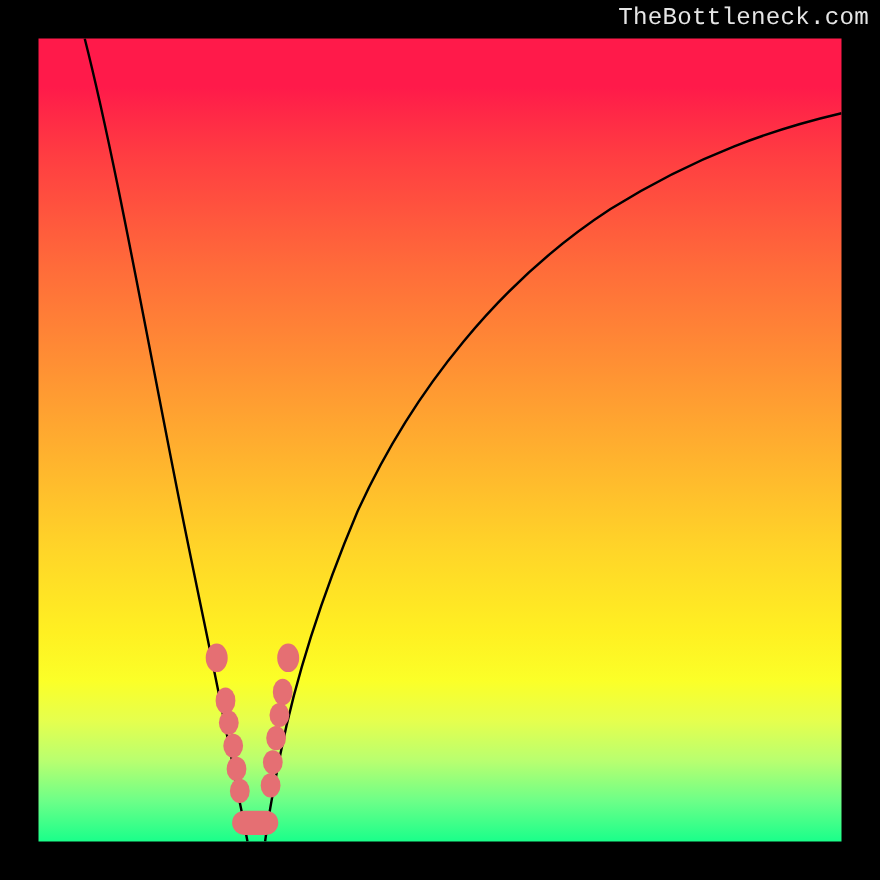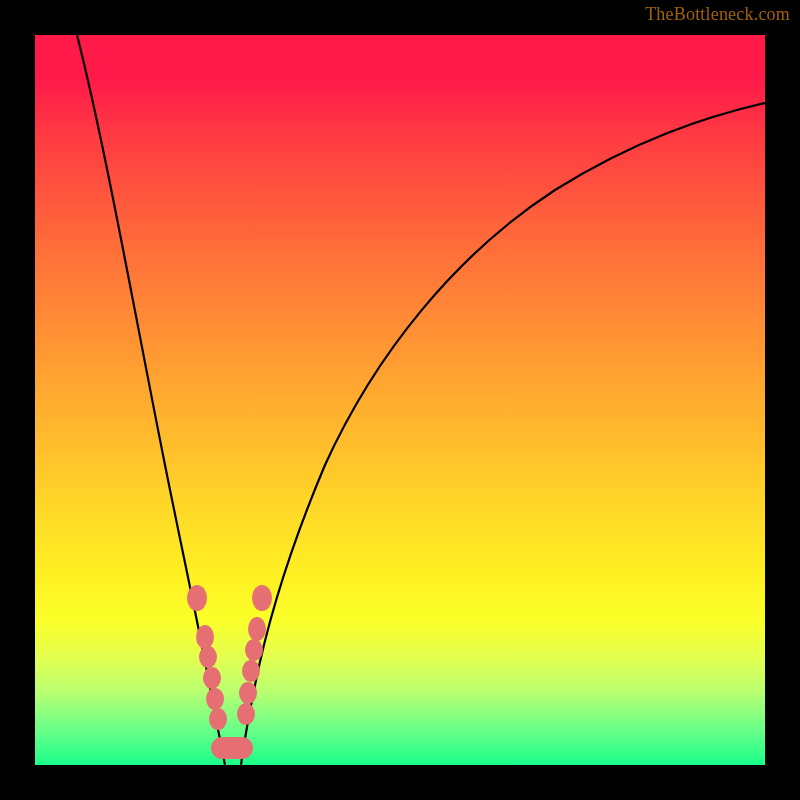--- a/index.html
+++ b/index.html
@@ -37,23 +37,23 @@
       #e5ff4e 85%,
       #b8ff70 90%,
       #6cff88 95%,
       #1aff8a 100%
     );
   }
   .watermark {
     position: absolute;
     top: 4px;
     right: 10px;
-    font-family: Liberation Serif, serif;
-    font-size: 18px;
-    color: #a16207;
+    font-family: Liberation Mono, monospace;
+    font-size: 22px;
+    color: #e5e5e5;
     letter-spacing: 0.2px;
     user-select: none;
   }
   svg.curves {
     position: absolute;
     left: 0;
     top: 0;
     width: 730px;
     height: 730px;
   }

